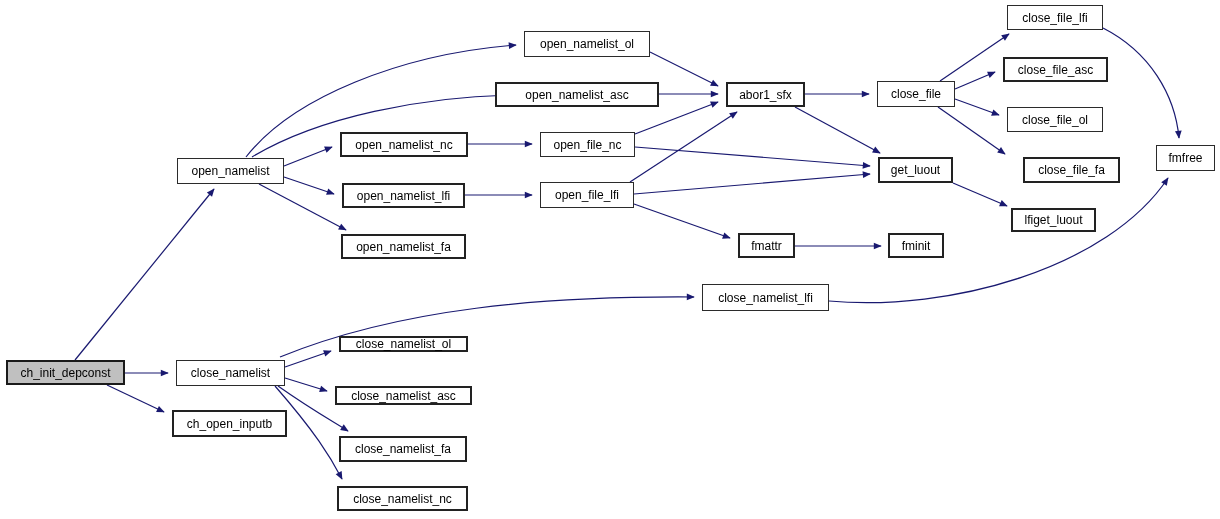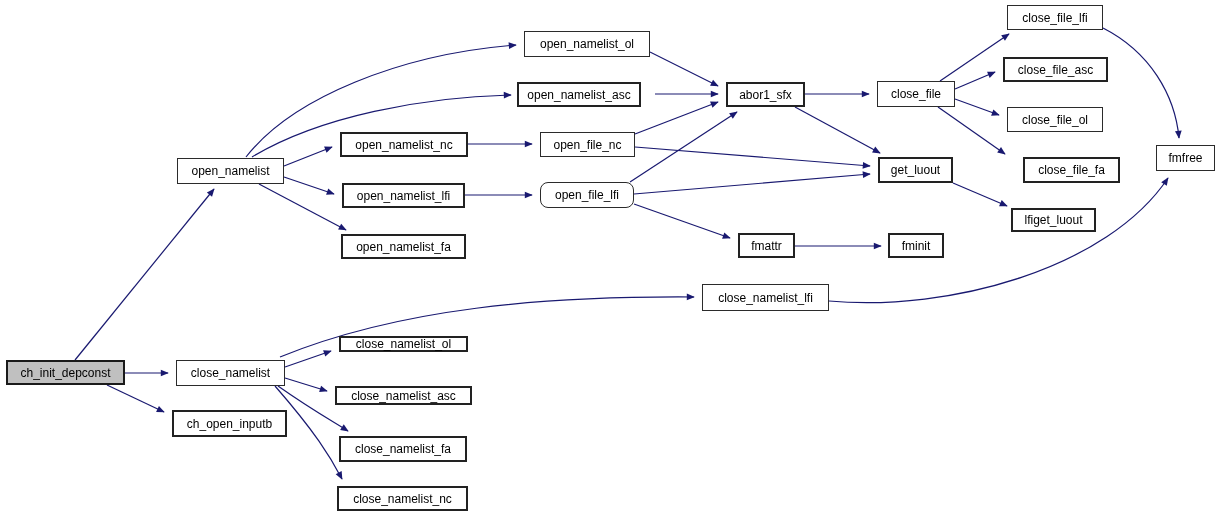--- a/index.html
+++ b/index.html
@@ -92,33 +92,33 @@
       </div>
       <div class="node" style="left: 176px; top: 360px; width: 109px; height: 26px;">
         <span>close_namelist</span>
       </div>
       <div class="node thick" style="left: 172px; top: 410px; width: 115px; height: 27px;">
         <span>ch_open_inputb</span>
       </div>
       <div class="node" style="left: 524px; top: 31px; width: 126px; height: 26px;">
         <span>open_namelist_ol</span>
       </div>
-      <div class="node thick" style="left: 517px; top: 82px; width: 124px; height: 25px;">
+      <div class="node thick" style="left: 495px; top: 82px; width: 164px; height: 25px;">
         <span>open_namelist_asc</span>
       </div>
       <div class="node thick" style="left: 340px; top: 132px; width: 128px; height: 25px;">
         <span>open_namelist_nc</span>
       </div>
       <div class="node" style="left: 540px; top: 132px; width: 95px; height: 25px; align-items: center;">
         <span>open_file_nc</span>
       </div>
       <div class="node thick" style="left: 342px; top: 183px; width: 123px; height: 25px;">
         <span>open_namelist_lfi</span>
       </div>
-      <div class="node" style="left: 540px; top: 182px; width: 94px; height: 26px; border-radius: 8px;">
+      <div class="node" style="left: 540px; top: 182px; width: 94px; height: 26px;">
         <span>open_file_lfi</span>
       </div>
       <div class="node thick" style="left: 341px; top: 234px; width: 125px; height: 25px;">
         <span>open_namelist_fa</span>
       </div>
       <div class="node thick" style="left: 726px; top: 82px; width: 79px; height: 25px;">
         <span>abor1_sfx</span>
       </div>
       <div class="node" style="left: 877px; top: 81px; width: 78px; height: 26px;">
         <span>close_file</span>

